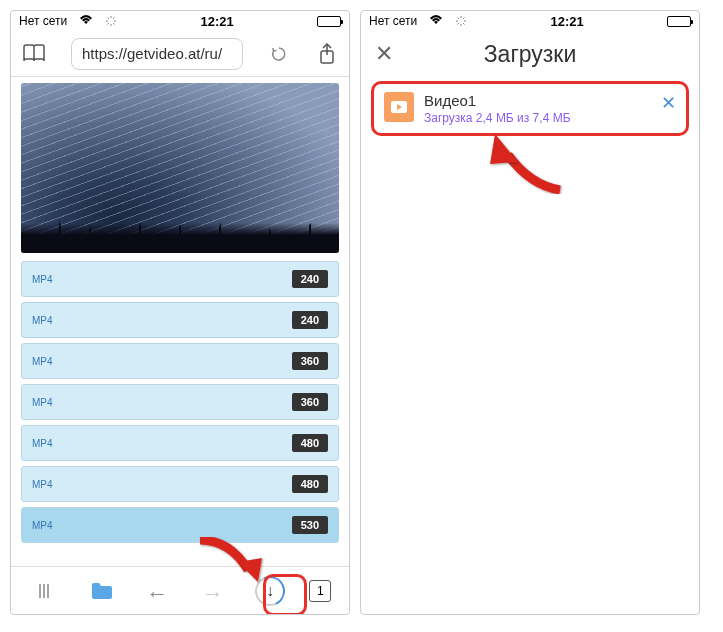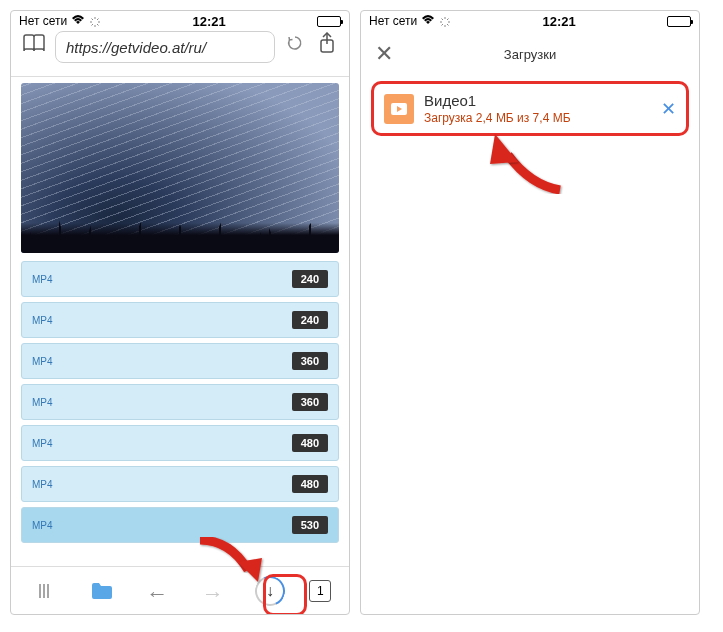--- a/index.html
+++ b/index.html
@@ -26,43 +26,43 @@
     .status-bar {
       height: 20px;
       display: flex;
       align-items: center;
       justify-content: space-between;
       padding: 0 8px;
       font-size: 12px;
       color: #000;
       font-weight: 500;
     }
-    .status-left { display: flex; align-items: flex-end; gap: 4px; }
+    .status-left { display: flex; align-items: center; gap: 12px; }
     .status-time { font-weight: 700; font-size: 13px; }
     .status-right { display: flex; align-items: center; }
     .wifi-icon { font-size: 12px; }
     .spinner { width: 12px; height: 12px; display: inline-block; }
     .battery {
       width: 24px; height: 11px; border: 1px solid #000; border-radius: 2px;
       position: relative; display: inline-block;
     }
     .battery::after {
       content: ''; position: absolute; right: -3px; top: 3px;
       width: 2px; height: 4px; background: #000; border-radius: 0 1px 1px 0;
     }
     .battery-fill { background: #000; height: 100%; width: 80%; border-radius: 1px; }
 
     
     .browser-header {
       height: 46px;
       display: flex;
-      gap: 8px;
+      align-items: center;
+      gap: 24px;
       padding: 0 10px;
       border-bottom: 1px solid #ddd;
-      font-style: italic;
     }
     .book-icon { width: 26px; height: 26px; display: flex; align-items: center; justify-content: center; }
     .url-bar {
       flex: 1;
       height: 32px;
       border: 1px solid #d0d0d0;
       border-radius: 8px;
       display: flex;
       align-items: center;
       padding: 0 10px;
@@ -143,41 +143,40 @@
     .downloads-header {
       height: 46px;
       display: flex;
       align-items: center;
       padding: 0 14px;
       position: relative;
     }
     .close-x { font-size: 22px; color: #666; }
     .downloads-title {
       position: absolute; left: 0; right: 0; text-align: center;
-      font-size: 13px; color: #333; pointer-events: none;
+      font-size: 23px; color: #333; pointer-events: none;
     }
     .download-item {
       margin: 4px 10px;
       padding: 8px 10px;
       display: flex;
-      align-items: center;
       gap: 10px;
       border: 3px solid #e8302a;
       border-radius: 10px;
       position: relative;
     }
     .dl-thumb {
       width: 30px; height: 30px; background: #f8a060; border-radius: 3px;
       display: flex; align-items: center; justify-content: center;
     }
     .dl-play { width: 16px; height: 12px; background: #fff; border-radius: 2px; display: flex; align-items: center; justify-content: center; }
     .dl-play::after { content: ''; border-left: 5px solid #f8a060; border-top: 3px solid transparent; border-bottom: 3px solid transparent; }
     .dl-info { flex: 1; }
     .dl-name { font-size: 15px; color: #333; }
-    .dl-status { font-size: 12px; color: #c2410c; margin-top: 2px; }
+    .dl-status { font-size: 12px; color: #8b5cf6; margin-top: 2px; }
     .dl-cancel { color: #4a90e2; font-size: 18px; }
 
     
     .highlight-download {
       position: absolute;
       border: 3px solid #e8302a;
       border-radius: 10px;
       pointer-events: none;
     }
     .red-arrow {

